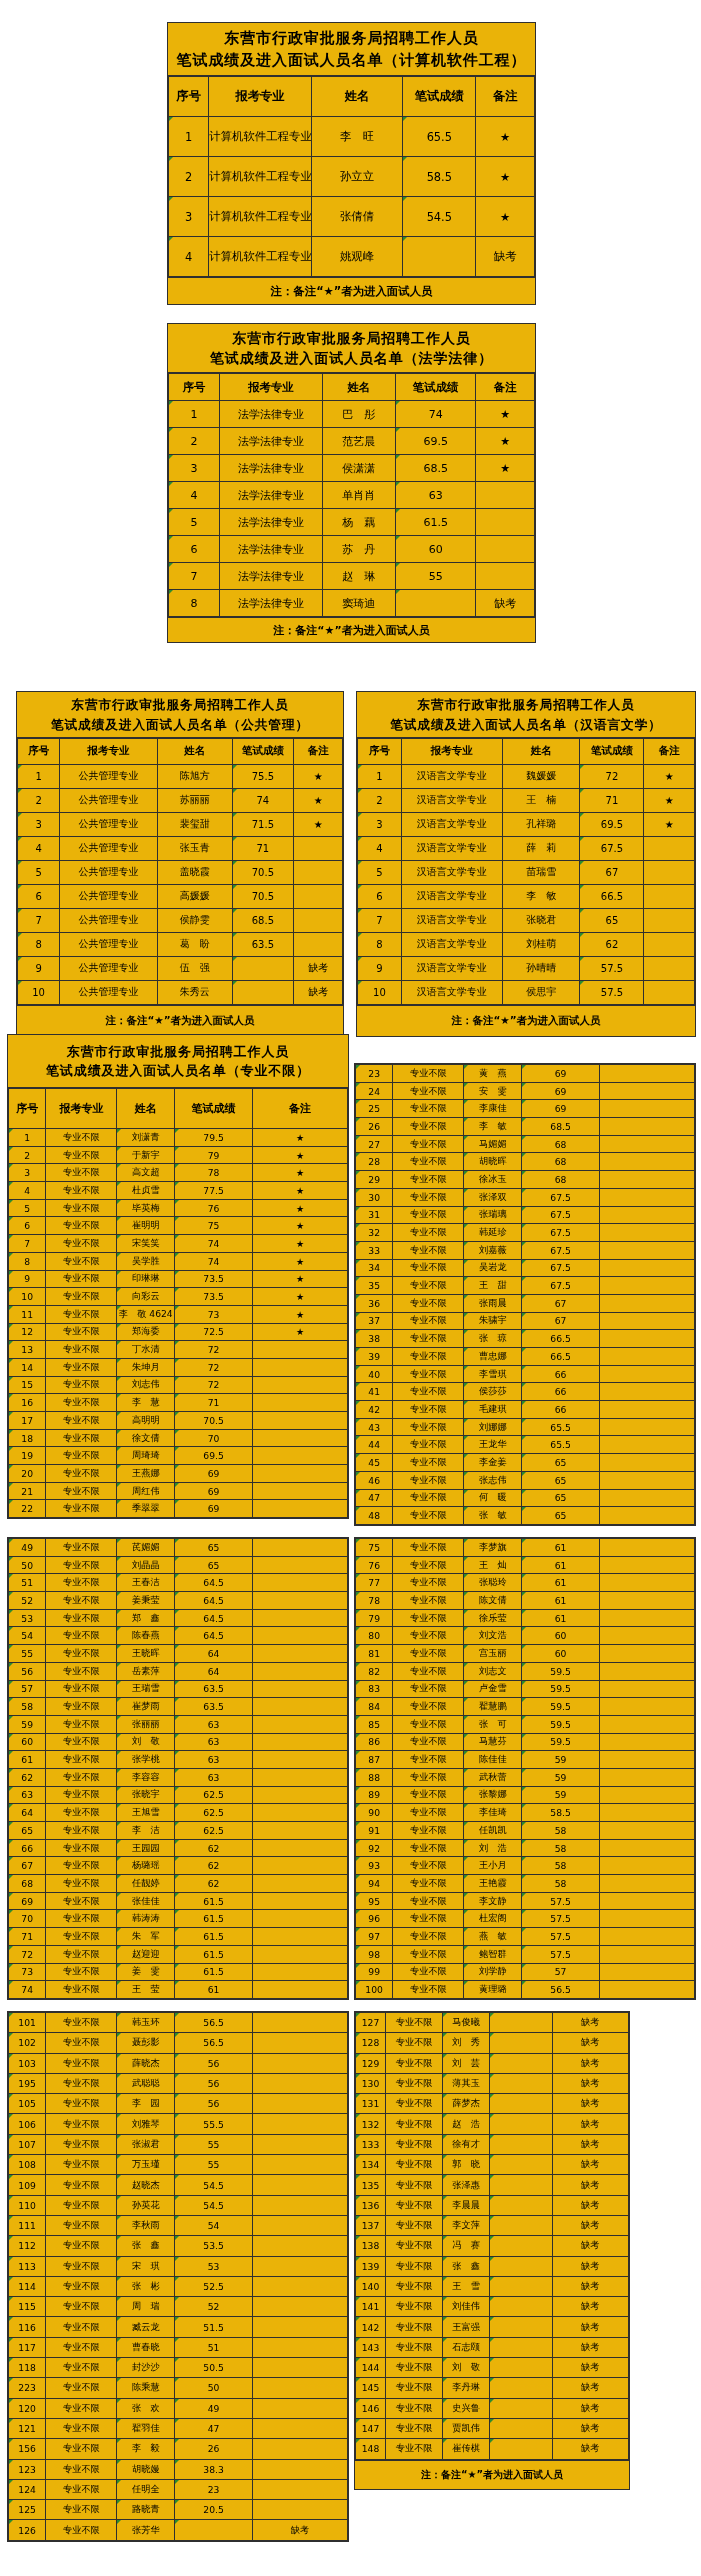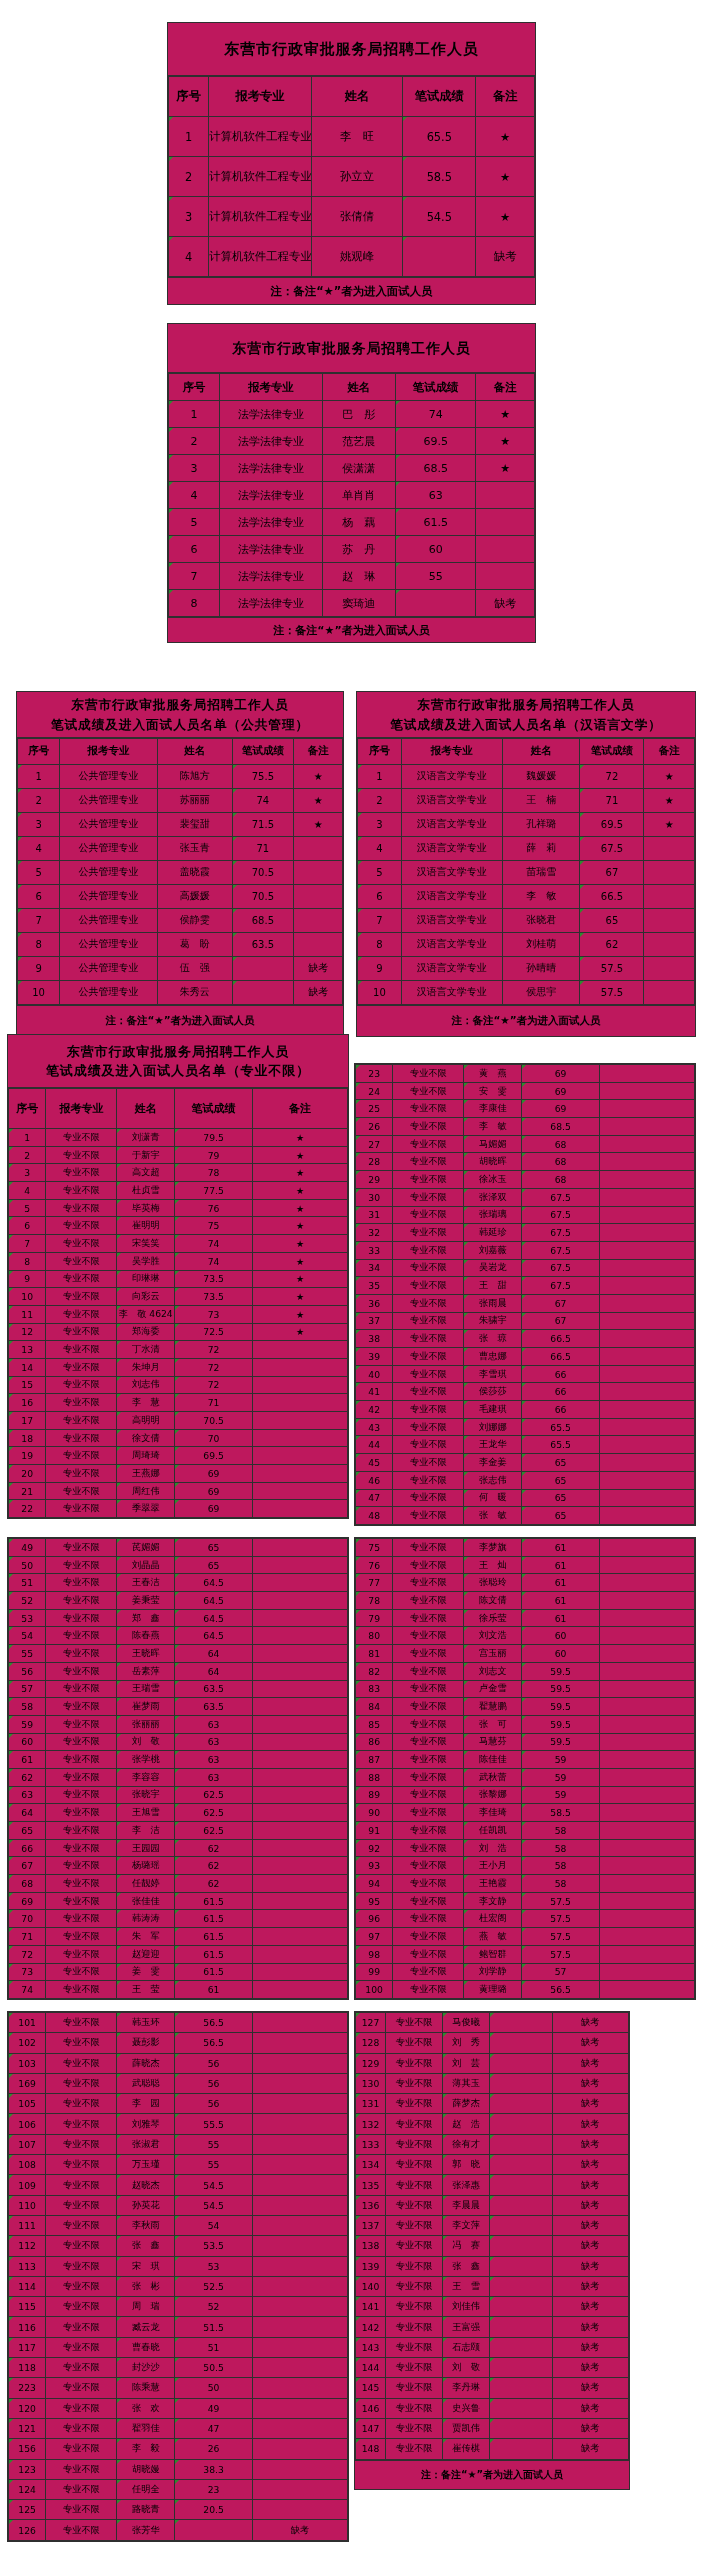--- a/index.html
+++ b/index.html
@@ -1,20 +1,20 @@
 <!DOCTYPE html>
 <html style="font-size:14px"><head>
 <meta charset="utf-8">
 <style>
   html,body{margin:0;padding:0;}
   body{
     width:702px;height:2576px;position:relative;background:#ffffff;
     font-family:"DejaVu Sans","Liberation Sans",sans-serif;color:#000;
   }
-  .tbl{position:absolute;background:#be185d;border:0.9px solid #2f2f2f;box-sizing:border-box;}
+  .tbl{position:absolute;background:#eab308;border:0.9px solid #2f2f2f;box-sizing:border-box;}
   .title{
     box-sizing:border-box;border-bottom:0.9px solid #2f2f2f;
     display:flex;flex-direction:column;justify-content:center;
     text-align:center;font-weight:bold;letter-spacing:0.9px;
   }
   .note{
     box-sizing:border-box;border-top:0.9px solid #2f2f2f;font-weight:bold;
     display:flex;align-items:center;justify-content:center;text-align:center;
   }
   table{border-collapse:collapse;width:100%;table-layout:fixed;}
@@ -51,20 +51,21 @@
   .t-u td{height:16.7px;font-size:9.2px;}
   .t-u .note{height:29px;font-size:10px;}
   .t-u3 td{height:19.3px;}
 </style>
 </head>
 <body>
 
 <div class="tbl t-big" style="left:167px;top:22px;width:369px;">
   <div class="title">
     <div>东营市行政审批服务局招聘工作人员</div>
+    <div>笔试成绩及进入面试人员名单（计算机软件工程）</div>
   </div>
   <table>
     <colgroup>
         <col style="width:11%">
         <col style="width:28%">
         <col style="width:25%">
         <col style="width:20%">
         <col style="width:16%">
       </colgroup>
     <tbody>
@@ -104,20 +105,21 @@
           <td class="cr absent">缺考</td>
         </tr>
       </tbody>
   </table>
   <div class="note">注：备注“★”者为进入面试人员</div>
 </div>
 
 <div class="tbl t-law" style="left:167px;top:323px;width:369px;">
   <div class="title">
     <div>东营市行政审批服务局招聘工作人员</div>
+    <div>笔试成绩及进入面试人员名单（法学法律）</div>
   </div>
   <table>
     <colgroup>
         <col style="width:14%">
         <col style="width:28%">
         <col style="width:20%">
         <col style="width:22%">
         <col style="width:16%">
       </colgroup>
     <tbody>
@@ -1173,21 +1175,21 @@
           <td class="cr"></td>
         </tr>
         <tr>
           <td class="cs g">103</td>
           <td>专业不限</td>
           <td class="cn g">薛晓杰</td>
           <td class="cq g">56</td>
           <td class="cr"></td>
         </tr>
         <tr>
-          <td class="cs g">169</td>
+          <td class="cs g">195</td>
           <td>专业不限</td>
           <td class="cn g">武聪聪</td>
           <td class="cq g">56</td>
           <td class="cr"></td>
         </tr>
         <tr>
           <td class="cs g">105</td>
           <td>专业不限</td>
           <td class="cn g">李　园</td>
           <td class="cq g">56</td>

